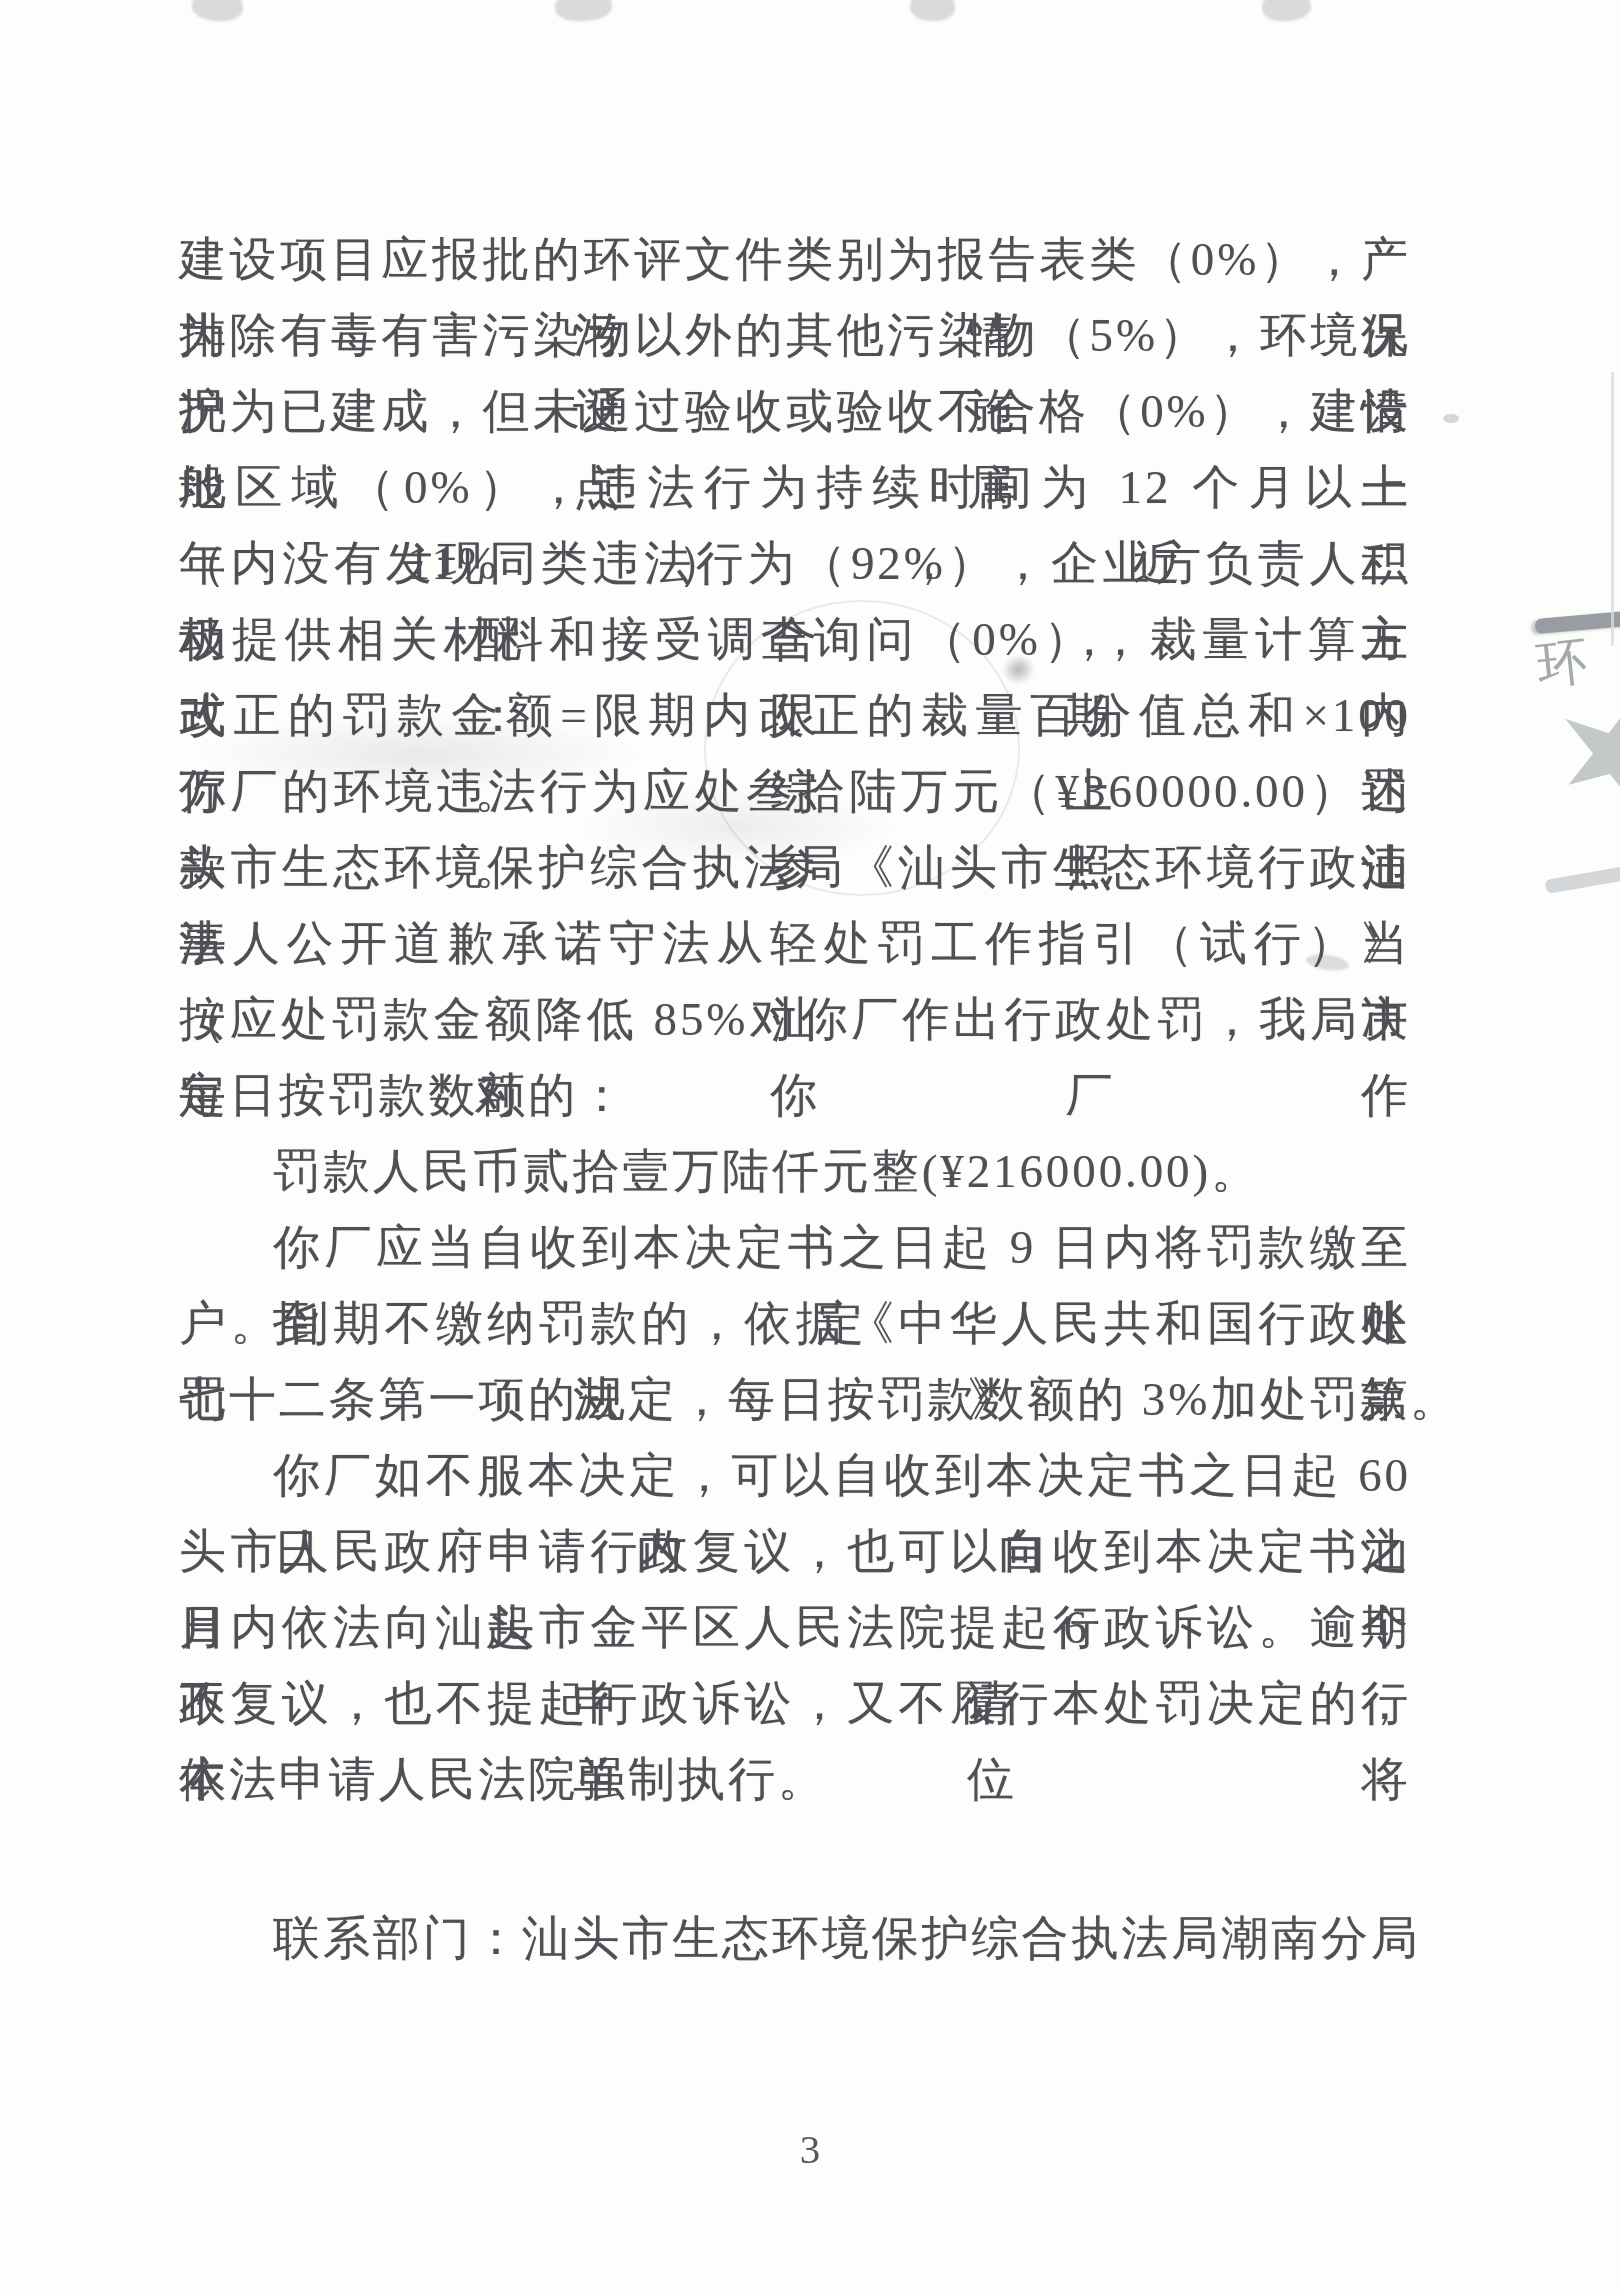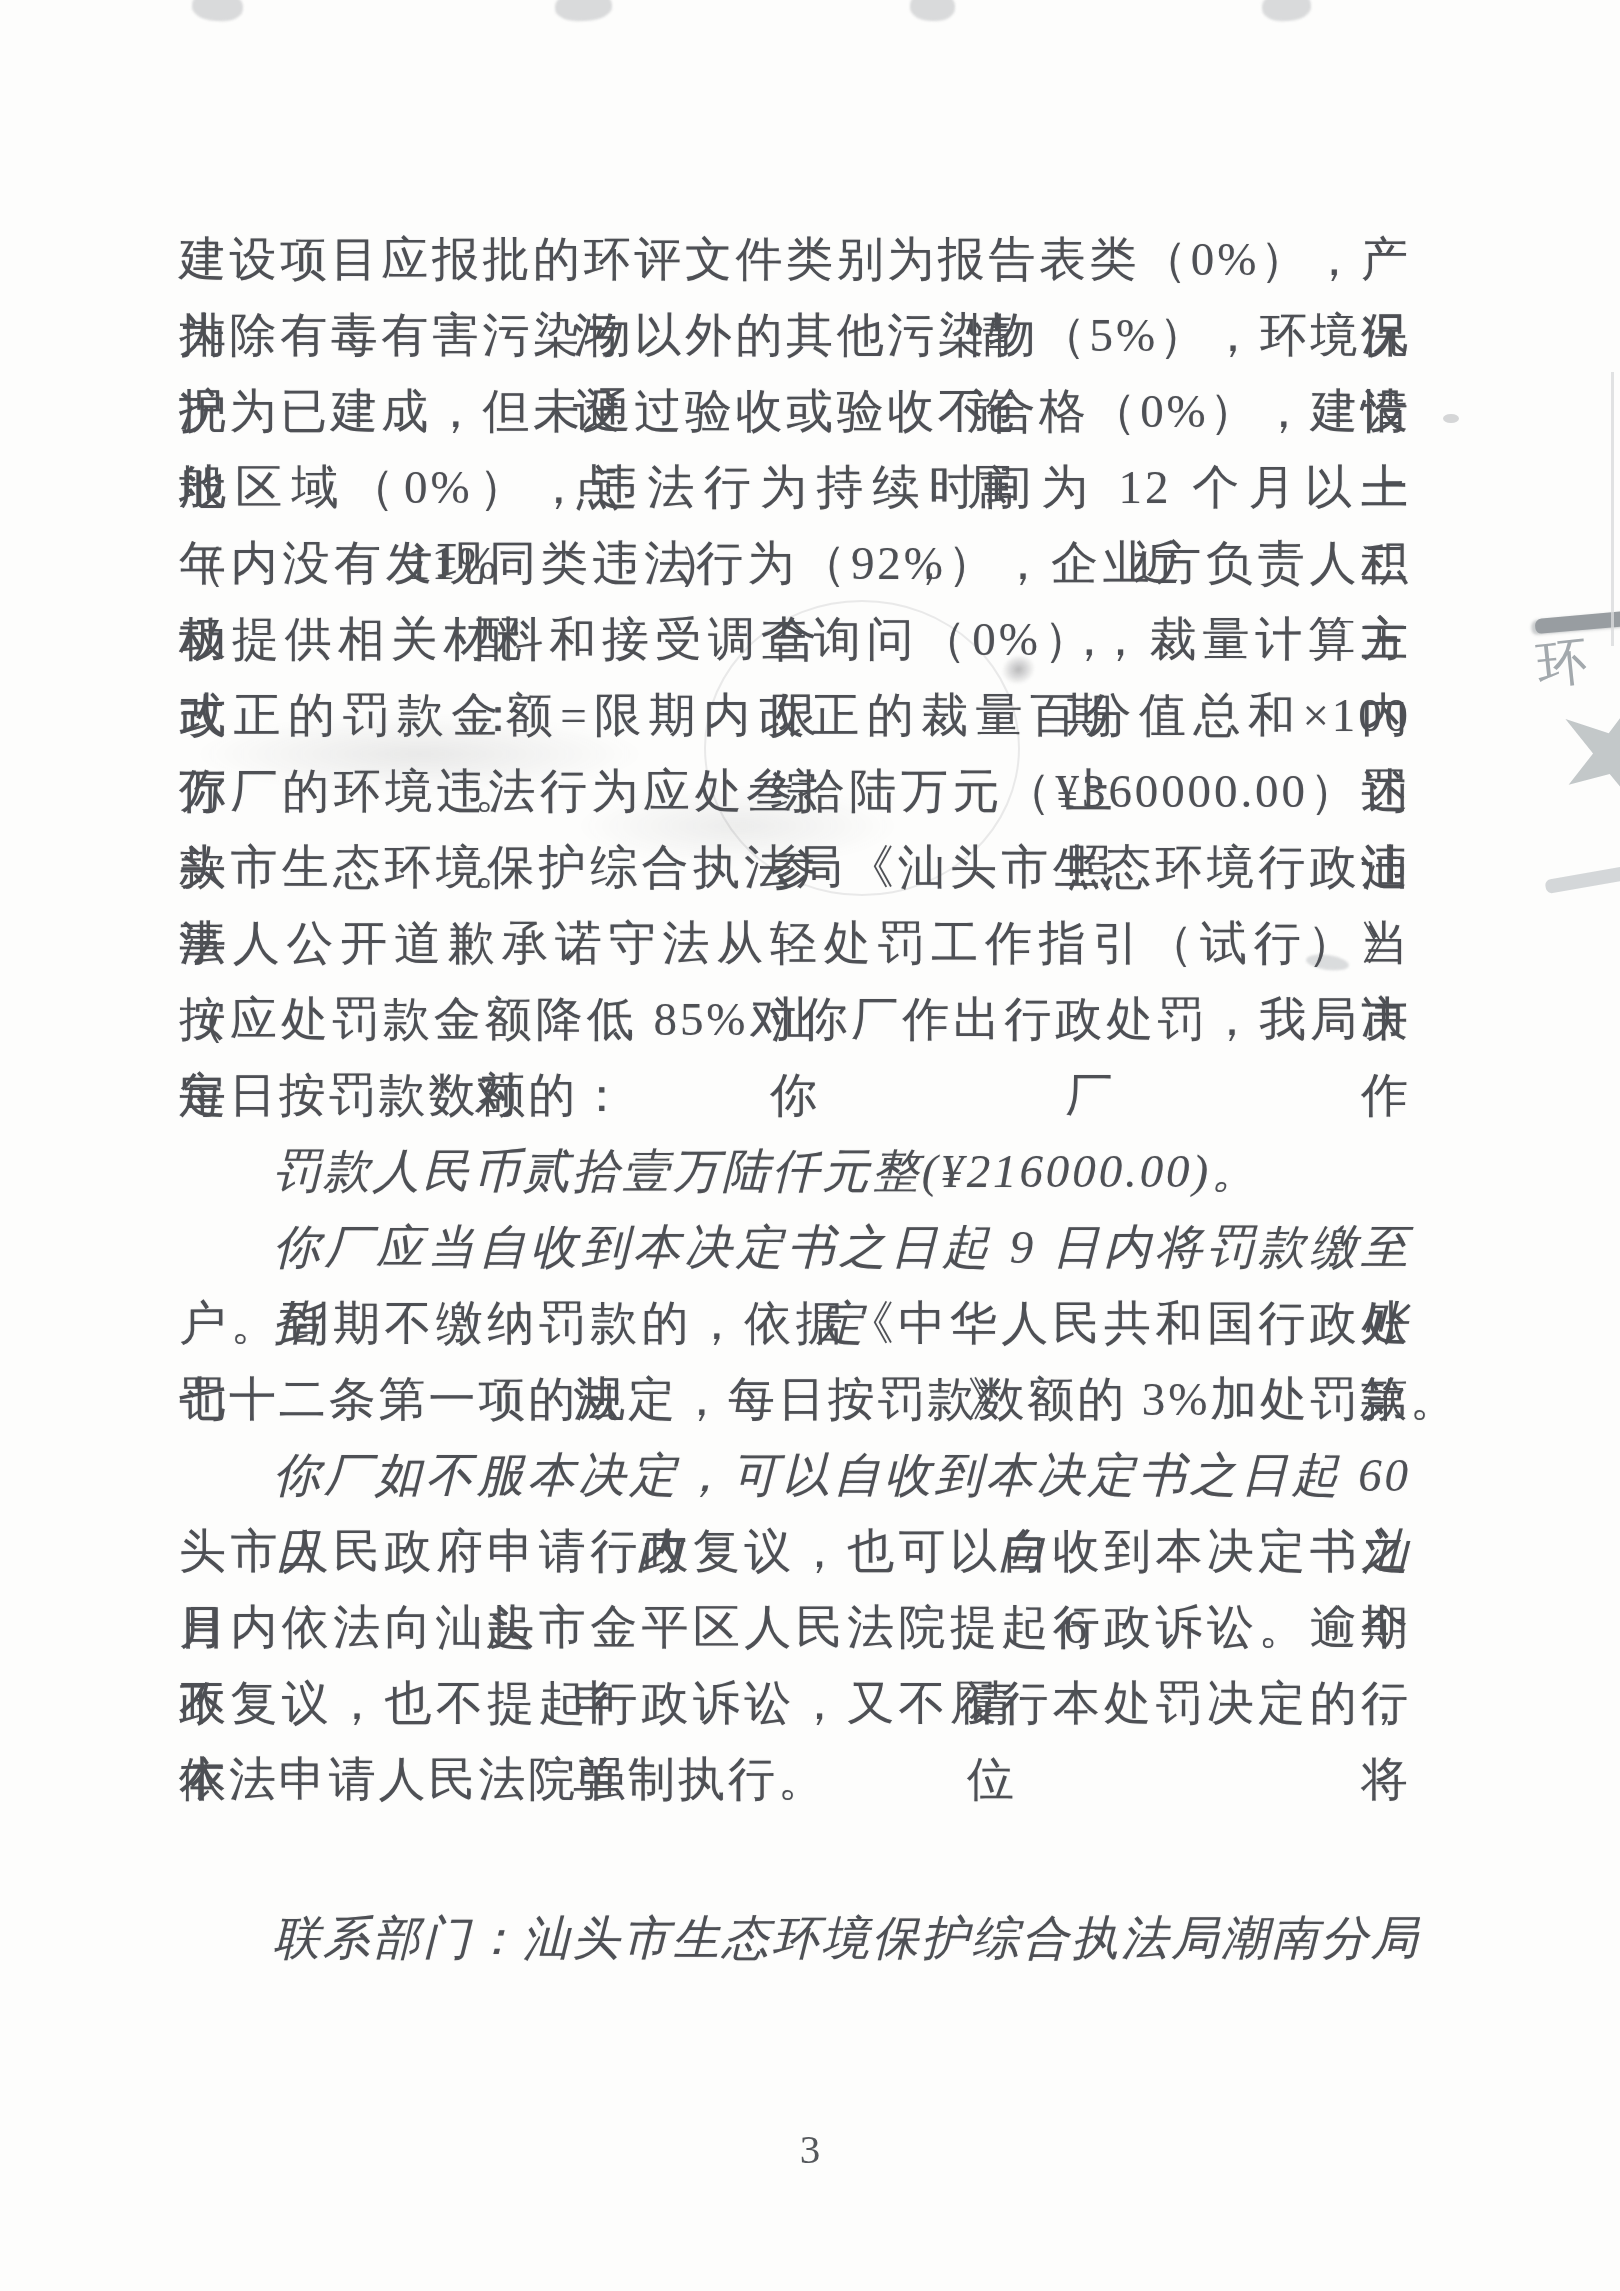--- a/index.html
+++ b/index.html
@@ -31,21 +31,21 @@
     white-space:nowrap;
     color:var(--ink);
     text-shadow:0 0 1px rgba(78,80,85,.35);
   }
   .doc-line.justify{
     white-space:normal;
     text-align:justify;
     text-align-last:justify;
     text-justify:inter-character;
   }
-  .doc-line.indent{padding-left:94px;font-style:italic;}
+  .doc-line.indent{padding-left:94px;}
   .doc-line.gap{margin-top:83px;}
   
   .page-number{
     position:absolute;
     left:0;top:2125px;width:1620px;
     text-align:center;
     font-size:41px;
     color:#55585c;
   }
   

